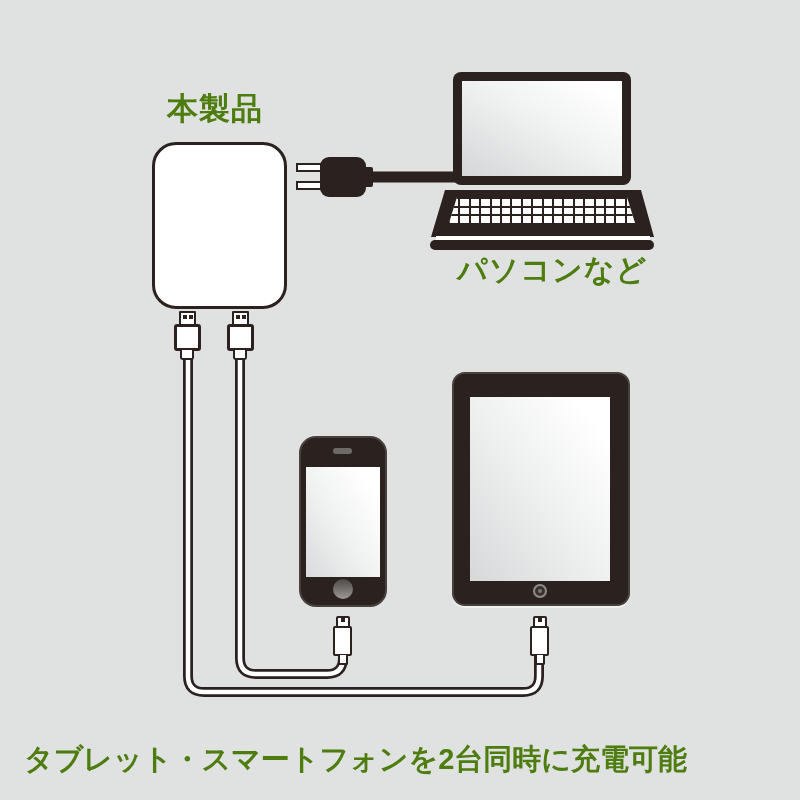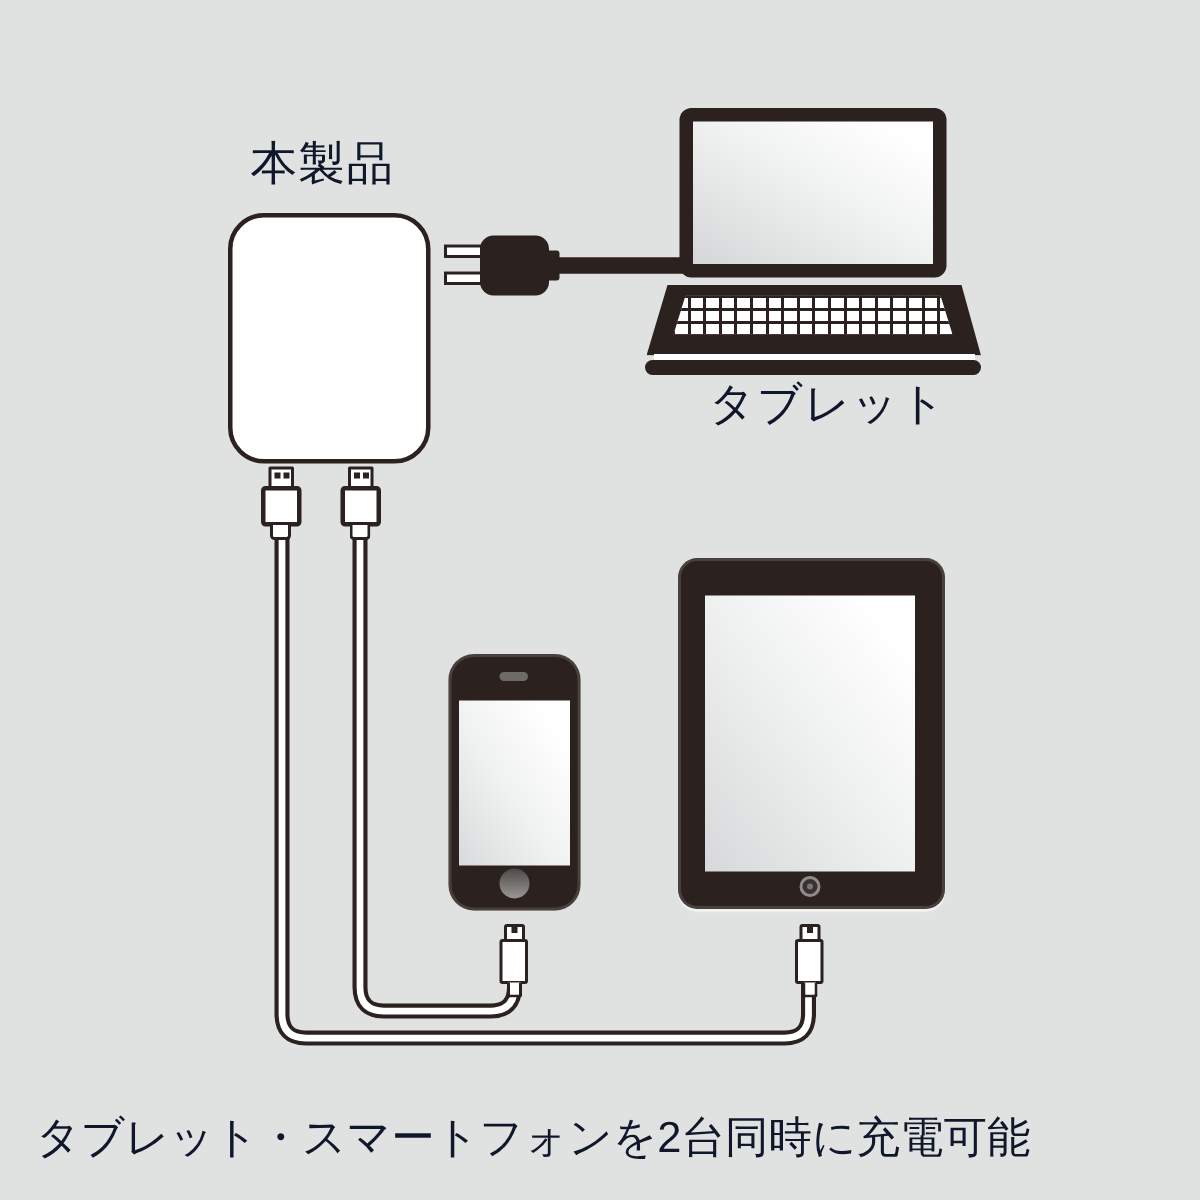--- a/index.html
+++ b/index.html
@@ -6,21 +6,21 @@
     --ink:#2b211e;
     --bg:#e0e1e1;
   }
   html,body{margin:0;padding:0;background:var(--bg);}
   .stage{
     position:relative;width:800px;height:800px;background:var(--bg);
     overflow:hidden;font-family:"Liberation Sans","DejaVu Sans",sans-serif;
   }
   .abs{position:absolute;}
   .label{
-    color:#0f172a;font-weight:400;text-align:center;line-height:1.1;
+    color:#4d7c0f;font-weight:700;text-align:center;line-height:1.1;
     letter-spacing:1px;white-space:nowrap;
   }
   
   svg.cables{position:absolute;left:0;top:0;}
   .cable-outer{fill:none;stroke:var(--ink);stroke-width:10;}
   .cable-inner{fill:none;stroke:#ffffff;stroke-width:4.5;}
   .cord{fill:none;stroke:var(--ink);stroke-width:11;}
   
   .charger{
     left:152px;top:142px;width:129px;height:161px;
@@ -105,21 +105,21 @@
   <div class="abs prong p2"></div>
   <div class="abs plug-body"></div>
   <div class="abs plug-step"></div>
 
   <div class="abs lt-bezel"></div>
   <div class="abs lt-screen"></div>
   <div class="abs lt-base"></div>
   <div class="abs lt-keys"></div>
   <div class="abs lt-strip"></div>
   <div class="abs lt-bar"></div>
-  <div class="abs label computer-label">タブレット</div>
+  <div class="abs label computer-label">パソコンなど</div>
 
   <div class="abs usb-tip usb1-tip">
     <span class="usb-pin"></span>
     <span class="usb-pin"></span>
   </div>
   <div class="abs usb-body usb1-body"></div>
   <div class="abs usb-neck usb1-neck"></div>
 
   <div class="abs usb-tip usb2-tip">
     <span class="usb-pin"></span>

